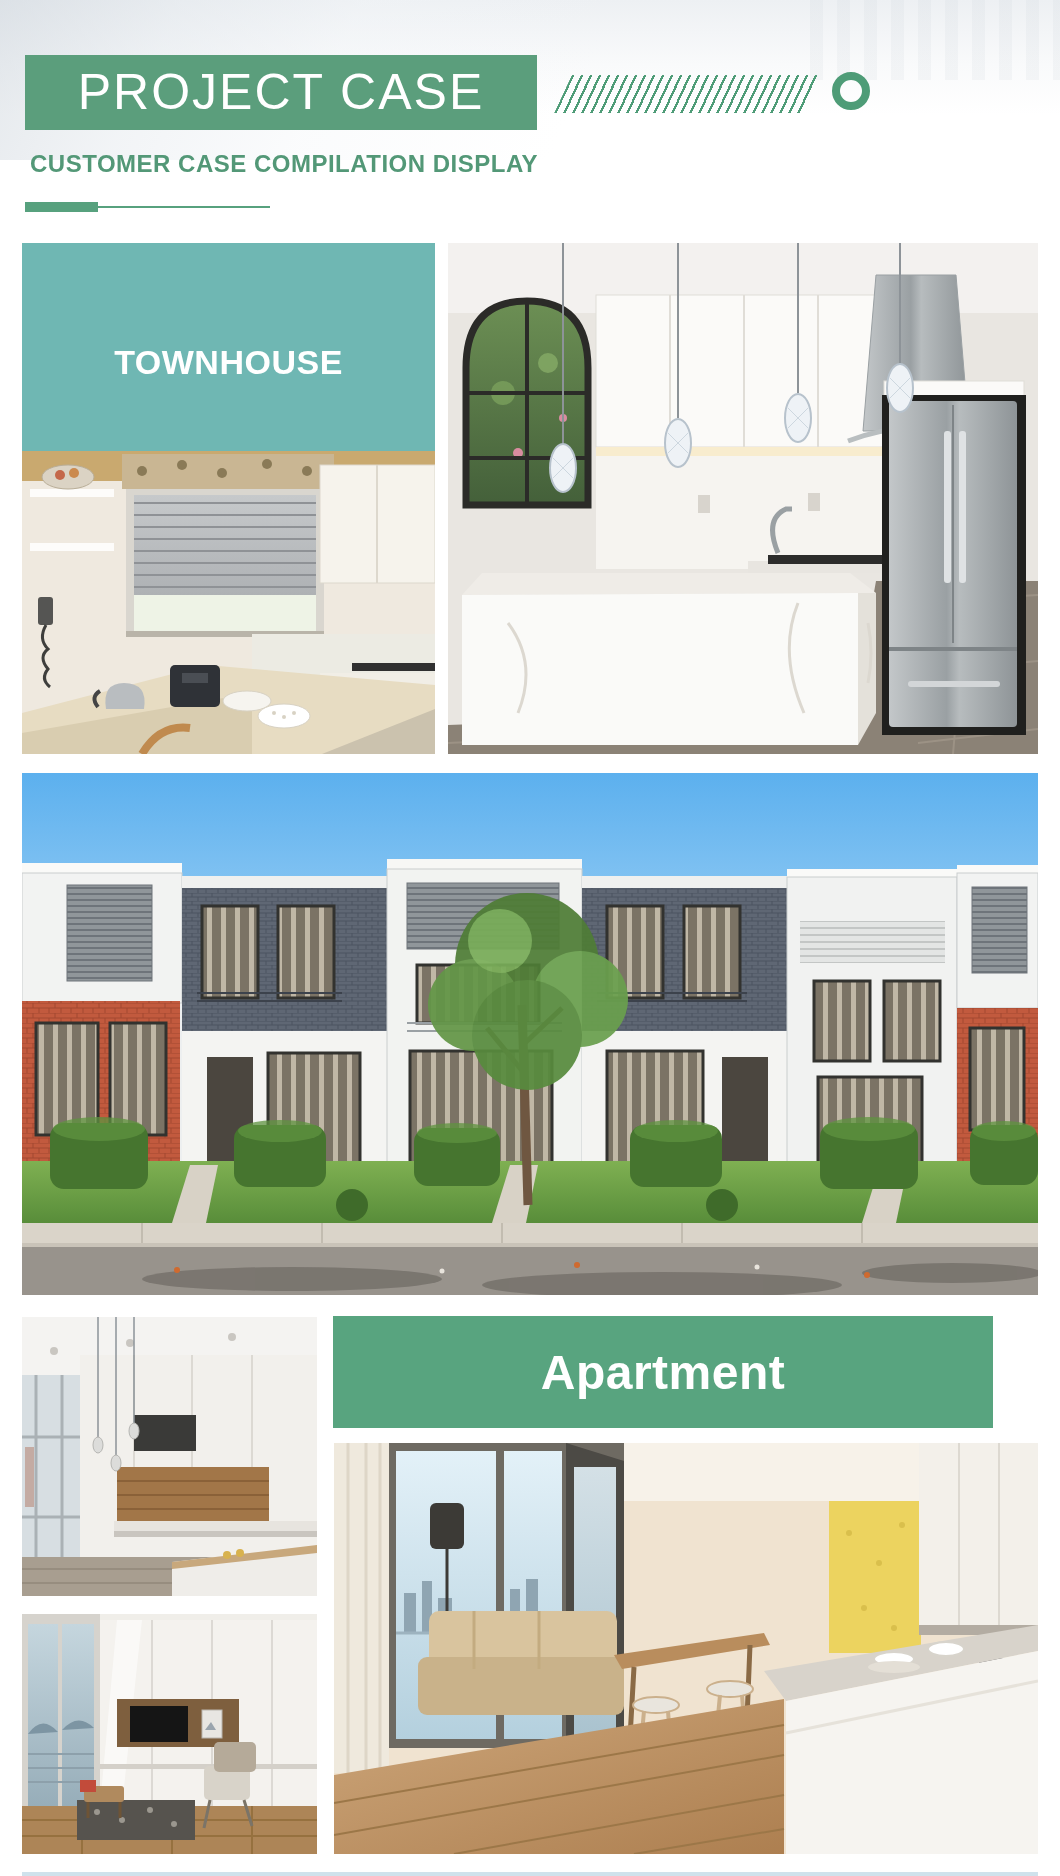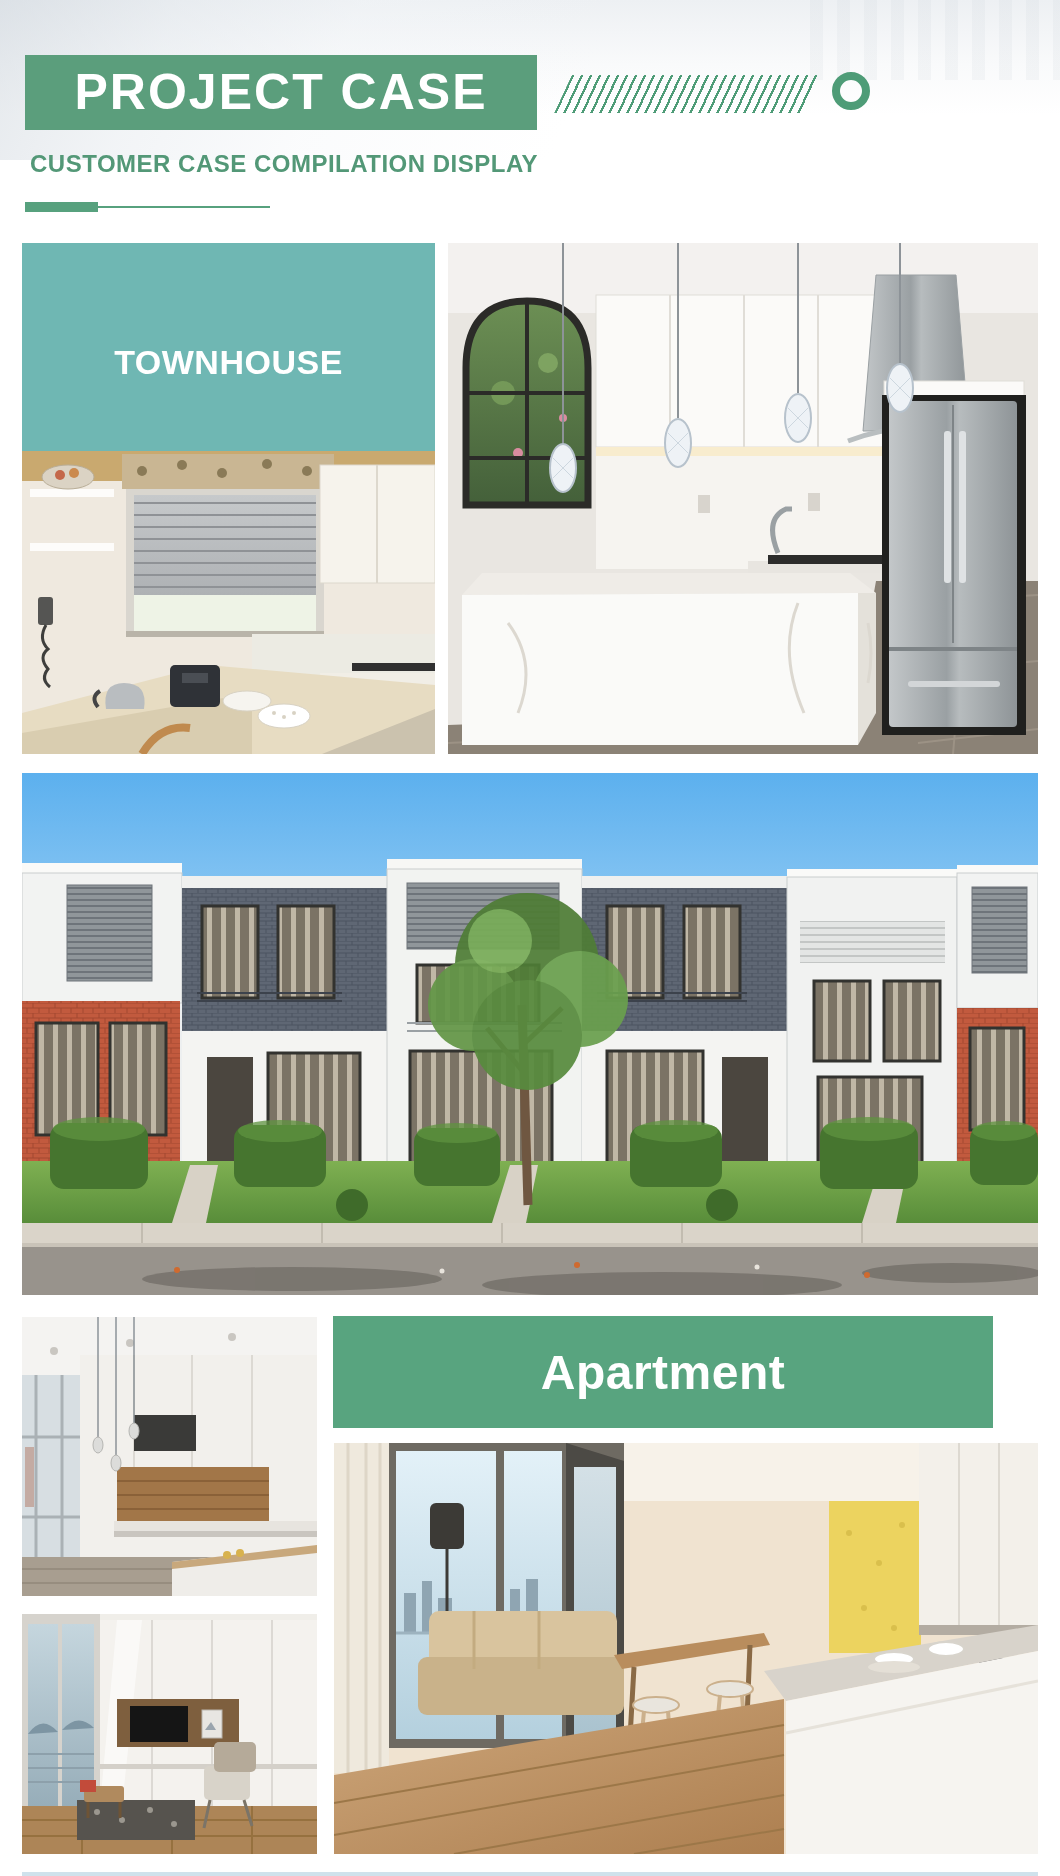--- a/index.html
+++ b/index.html
@@ -9,21 +9,21 @@
   
   .header-bg{position:absolute;left:0;top:0;width:1060px;height:160px;
     background:
       linear-gradient(115deg, rgba(206,213,220,.55) 0%, rgba(226,231,236,.45) 16%, rgba(242,245,248,.35) 32%, rgba(255,255,255,0) 55%),
       linear-gradient(180deg,#edf0f3 0%,#f9fafb 40%,#ffffff 72%);}
   .header-stripes{position:absolute;right:0;top:0;width:250px;height:80px;opacity:.25;
     background:repeating-linear-gradient(90deg, rgba(198,206,213,.6) 0 13px, rgba(255,255,255,0) 13px 27px);}
 
   .title-banner{position:absolute;left:25px;top:55px;width:512px;height:75px;background:#5b9e7c;
     display:flex;align-items:center;justify-content:center;}
-  .title-banner h1{margin:0;color:#ffffff;font-size:50px;font-weight:700;letter-spacing:2px;line-height:75px;white-space:nowrap;}
+  .title-banner h1{margin:0;color:#ffffff;font-size:50px;font-weight:400;letter-spacing:2px;line-height:75px;white-space:nowrap;}
 
   .hatch{position:absolute;left:563px;top:75px;width:250px;height:38px;
     background:repeating-linear-gradient(90deg,#4e9c77 0 2.5px,rgba(255,255,255,0) 2.5px 9px);
     transform:skewX(-25deg);}
   .ring{position:absolute;left:832px;top:72px;width:38px;height:38px;box-sizing:border-box;
     border:8px solid #4e9c77;border-radius:50%;}
 
   .subtitle{position:absolute;left:30px;top:150px;color:#539877;font-size:24px;font-weight:700;letter-spacing:.5px;white-space:nowrap;text-align:center;}
 
   .rule-thick{position:absolute;left:25px;top:202px;width:73px;height:10px;background:#57a17e;}

